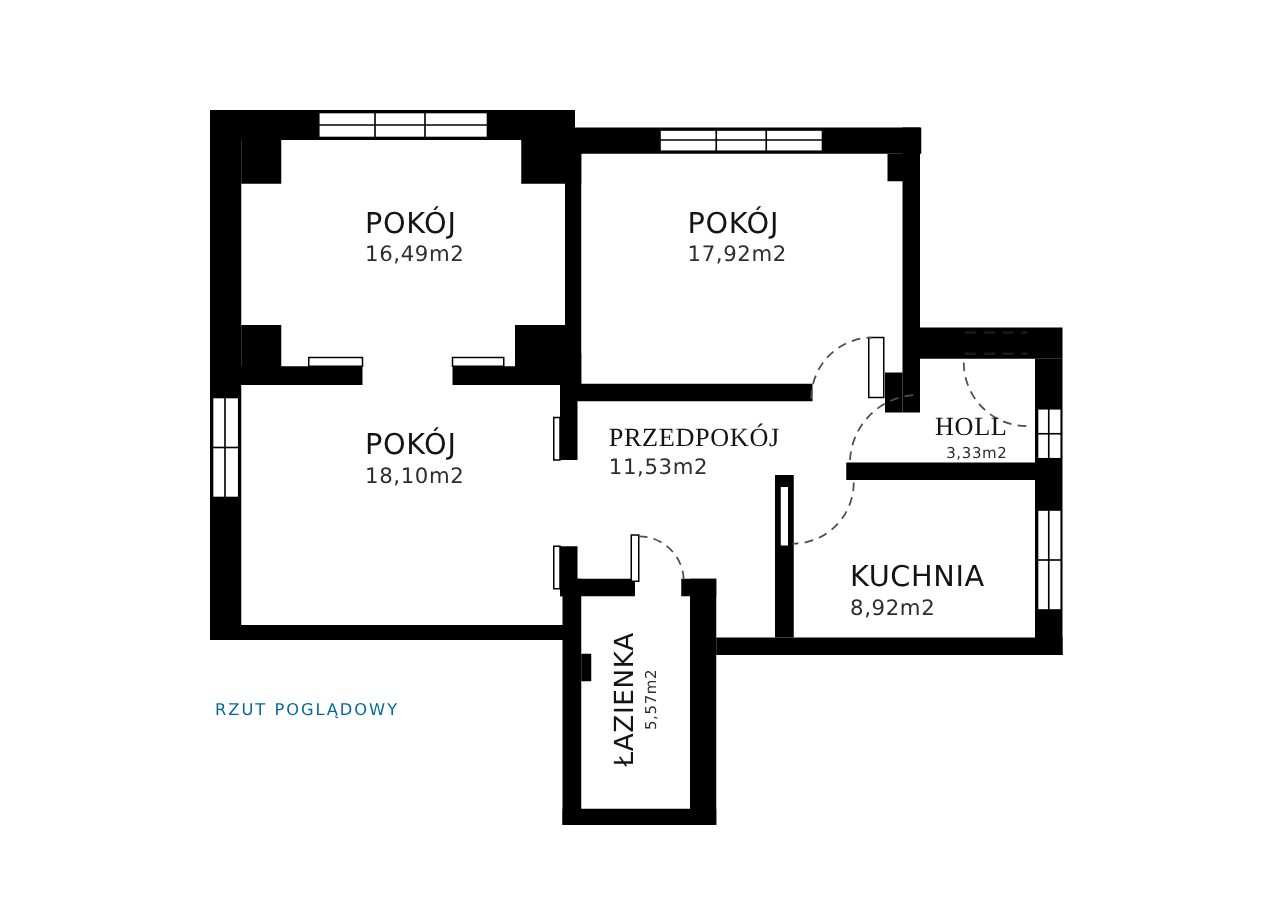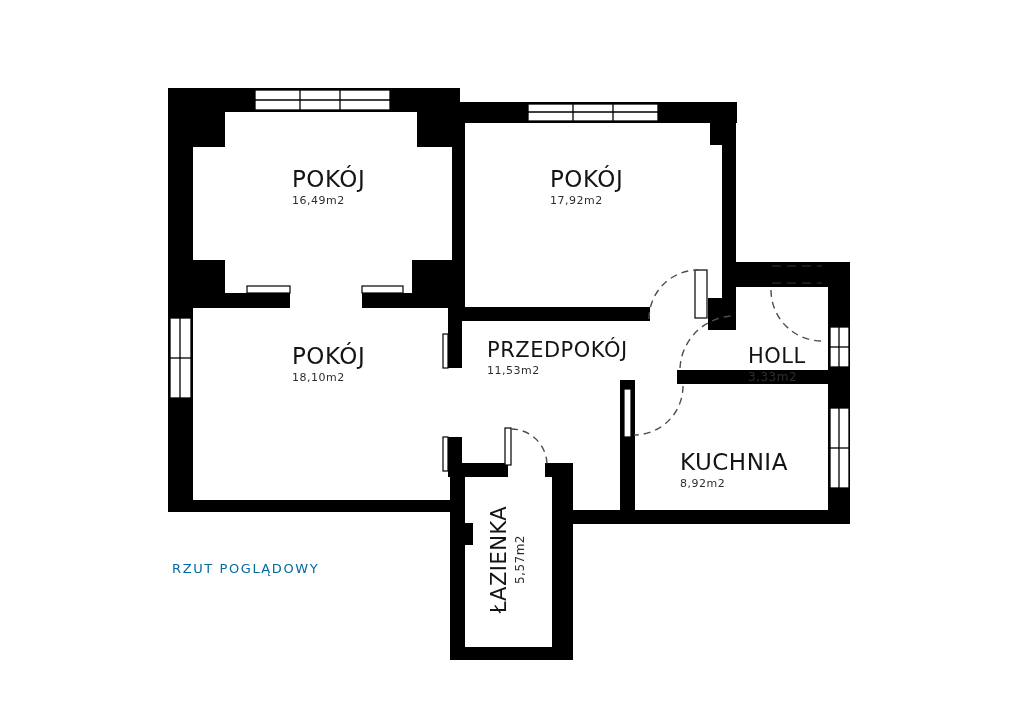--- a/index.html
+++ b/index.html
@@ -1,22 +1,22 @@
 <!DOCTYPE html>
 <html><head>
 <meta charset="utf-8">
 <style>
   html,body{margin:0;padding:0;background:#fff;}
   .stage{position:relative;width:1024px;height:724px;background:#ffffff;overflow:hidden;
          font-family:"DejaVu Sans","Liberation Sans",sans-serif;}
   .plan-svg{position:absolute;left:0;top:0;}
   .room-label{position:absolute;color:#141414;white-space:nowrap;}
   .rl-title{font-size:23px;letter-spacing:0.5px;line-height:1.05;color:#141414;}
-  .rl-title.sm{font-size:21px;}
-  .rl-area{font-size:11px;letter-spacing:0.5px;margin-top:3px;color:#2e2e2e;}
+  .rl-title.sm{font-size:21px;font-family:Liberation Serif, serif;}
+  .rl-area{font-size:17px;letter-spacing:0.5px;margin-top:3px;color:#2e2e2e;}
   .rl-area.sm{font-size:12px;}
   .rot{transform:rotate(-90deg);transform-origin:center center;text-align:center;}
   .rot .rl-title{font-size:21px;}
   .caption{position:absolute;left:172px;top:561px;font-size:13px;letter-spacing:1.6px;color:#0369a1;}
 </style>
 </head>
 <body>
 
 <div class="stage">
 
@@ -123,21 +123,21 @@
   <div class="room-label" style="left:292px;top:344px;">
     <div class="rl-title">POKÓJ</div>
     <div class="rl-area">18,10m2</div>
   </div>
 
   <div class="room-label" style="left:487px;top:339px;">
     <div class="rl-title sm">PRZEDPOKÓJ</div>
     <div class="rl-area">11,53m2</div>
   </div>
 
-  <div class="room-label" style="left:748px;top:345px;">
+  <div class="room-label" style="left:748px;top:330px;text-align:right;">
     <div class="rl-title sm">HOLL</div>
     <div class="rl-area sm">3,33m2</div>
   </div>
 
   <div class="room-label" style="left:680px;top:430px;margin-top:20px;">
     <div class="rl-title">KUCHNIA</div>
     <div class="rl-area">8,92m2</div>
   </div>
 
   <div class="room-label rot" style="left:433px;top:540px;width:150px;">

